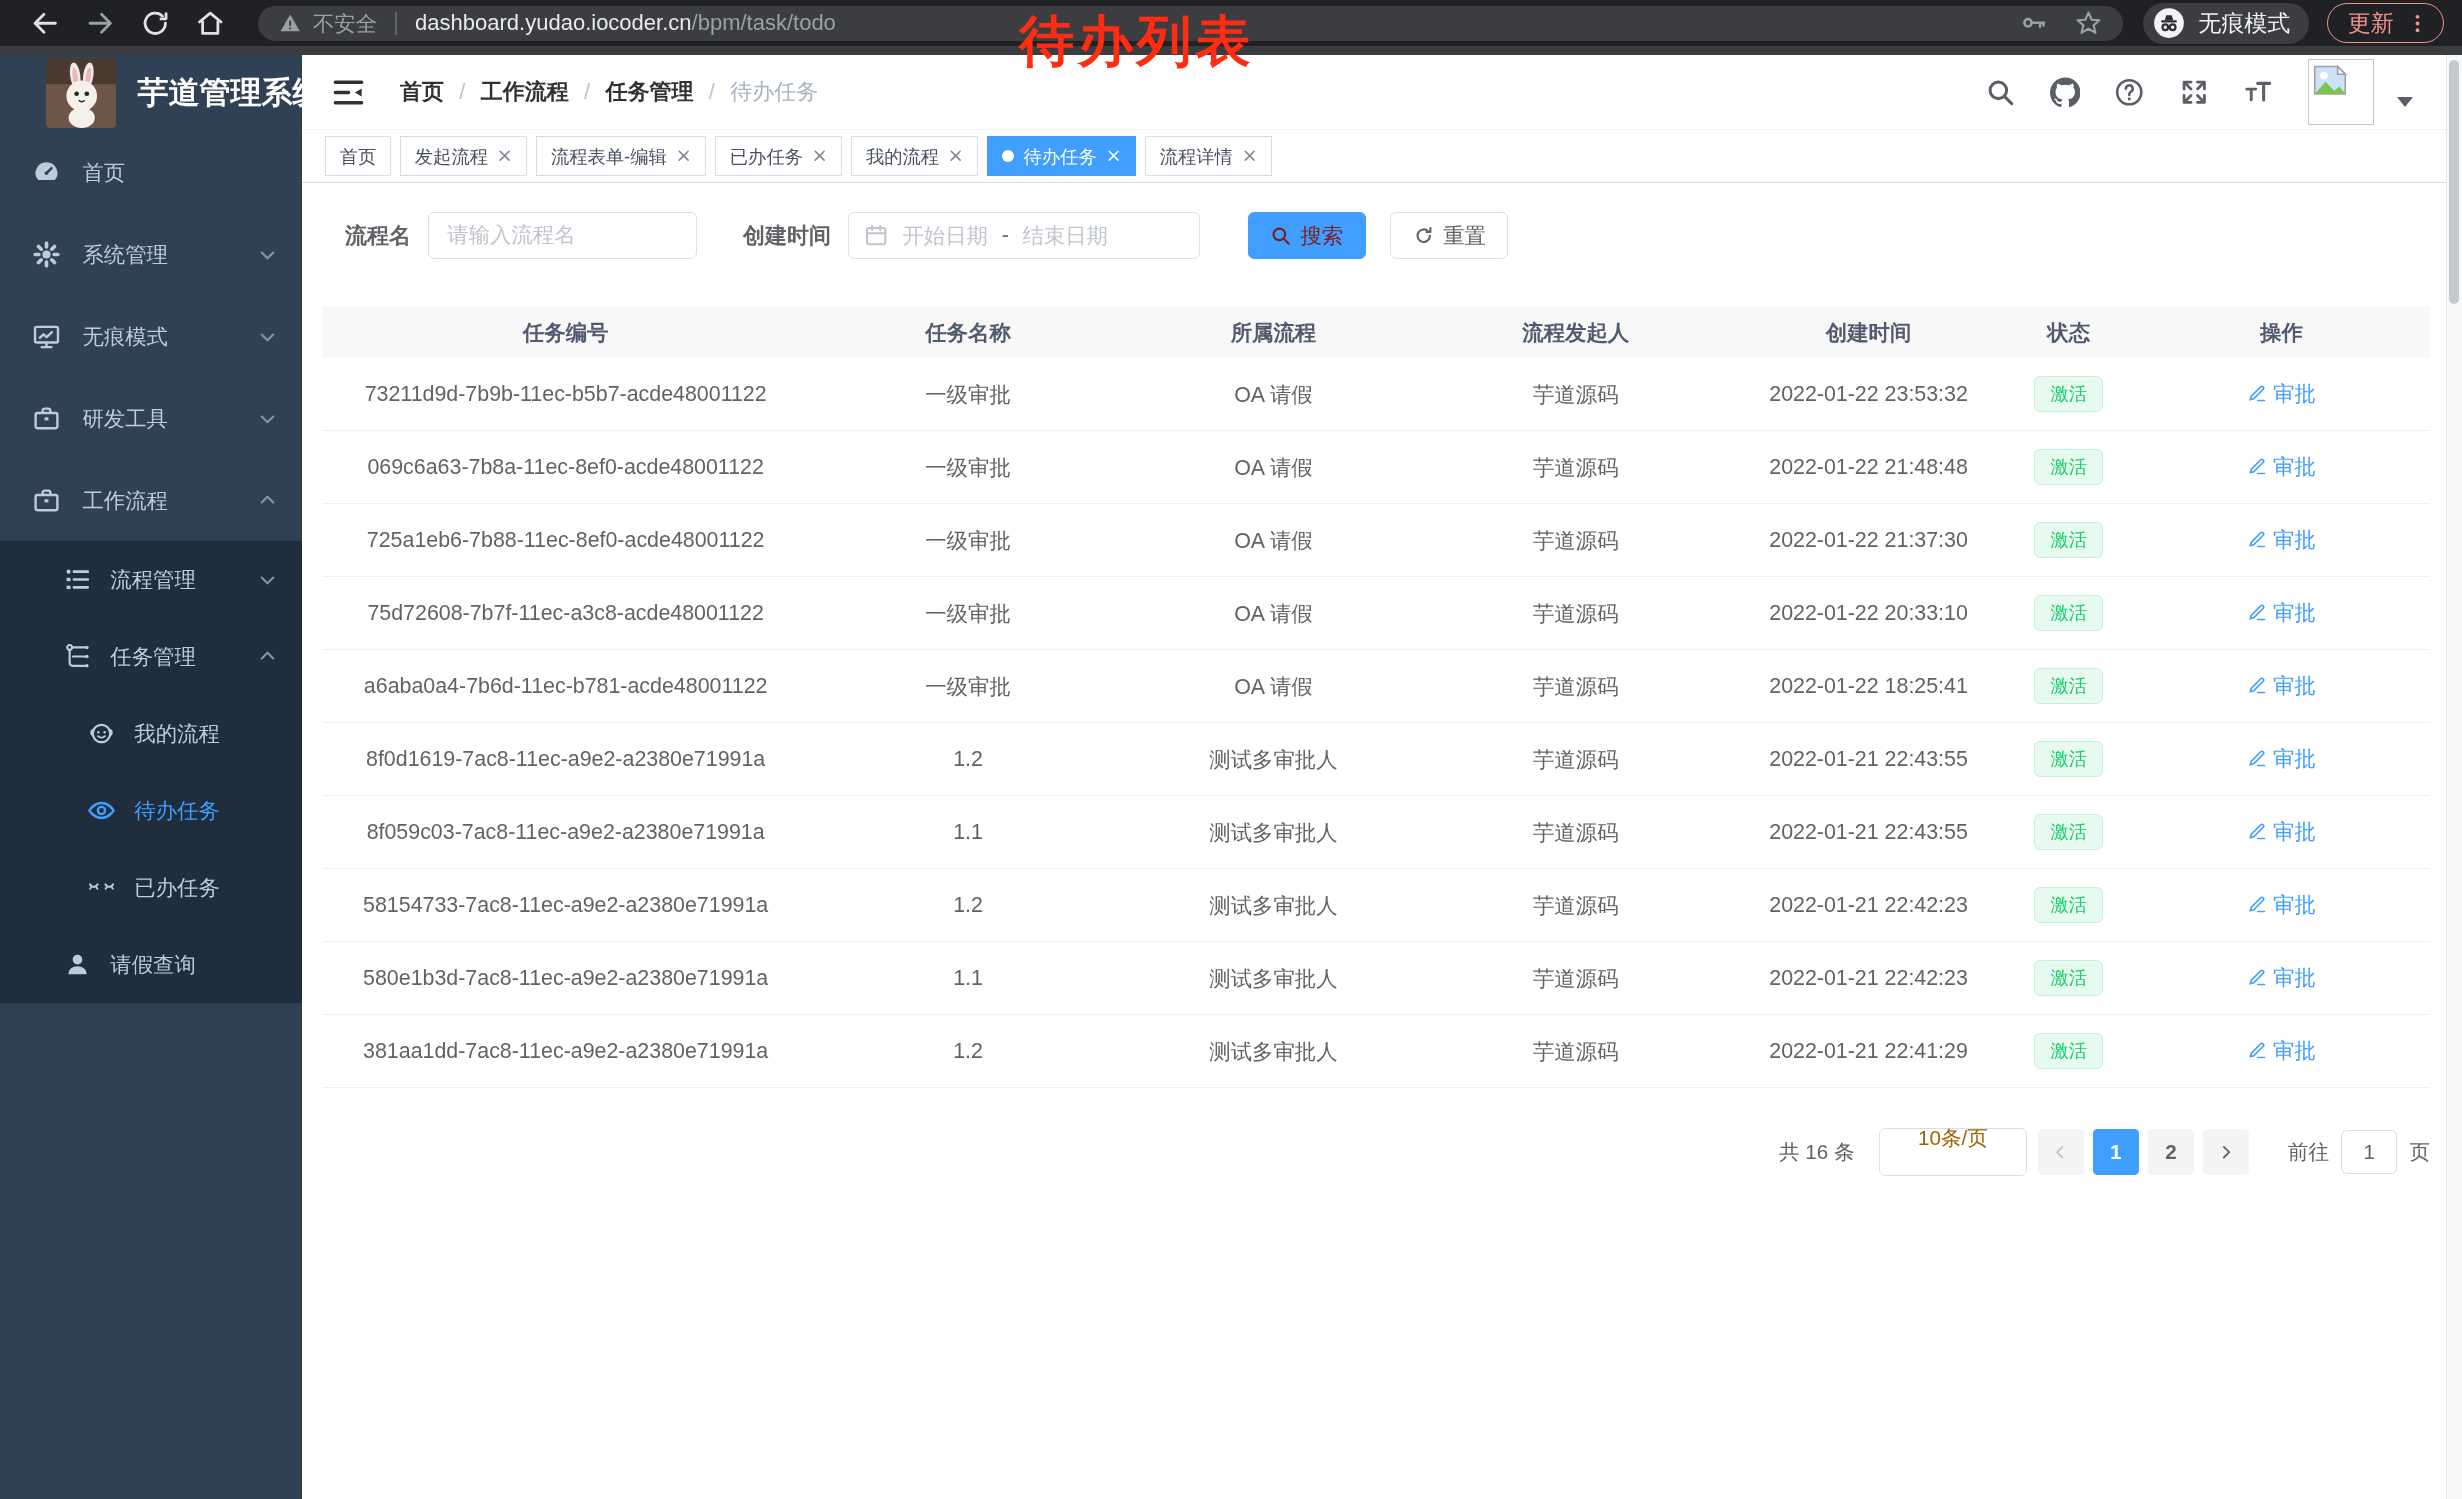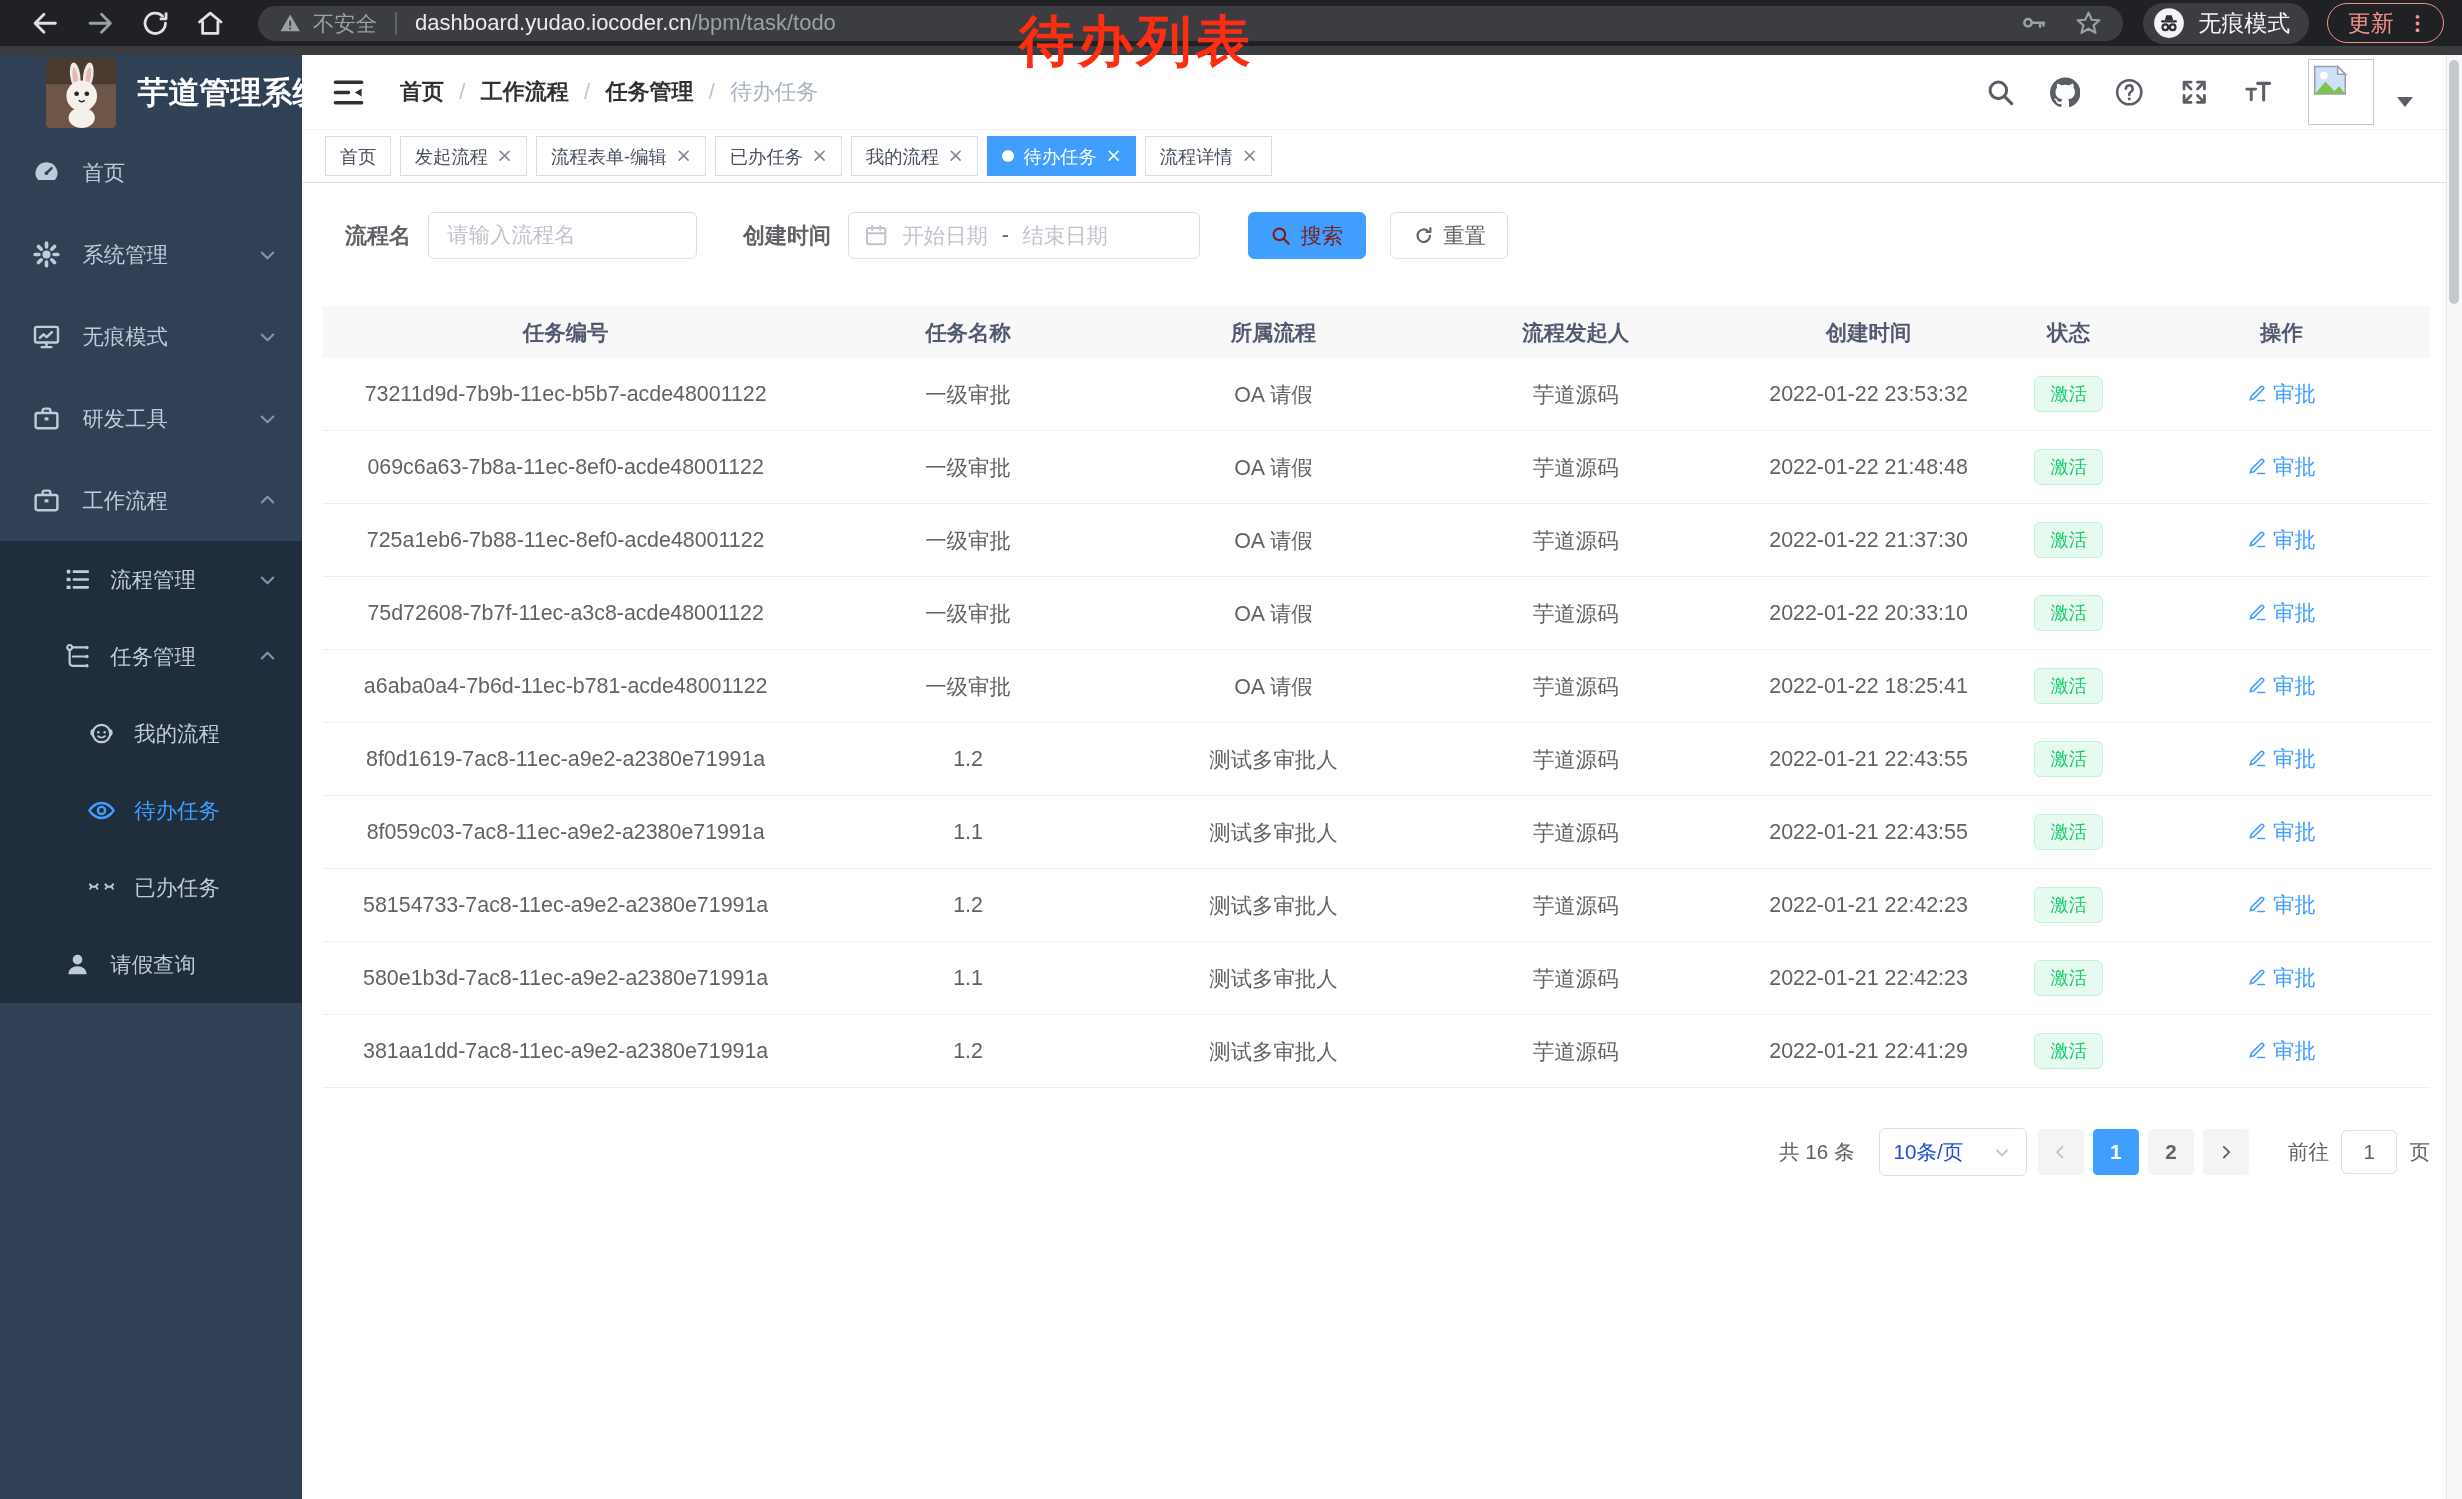--- a/index.html
+++ b/index.html
@@ -106,21 +106,21 @@
   .tag{display:inline-block;padding:7.6px 15.3px;background:#e7faf0;border:0.8px solid #c3f1da;
     border-radius:6.1px;color:#13ce66;font-size:18.3px;line-height:1;}
   .approve{color:#409eff;display:inline-flex;align-items:center;gap:6.1px;cursor:pointer;}
   .approve svg{width:20px;height:20px;}
 
   
   .pager{display:flex;align-items:center;justify-content:flex-end;margin:40px 32px 0 0;
     gap:12.2px;color:#606266;font-size:20.6px;}
   .pg-total{margin-right:12.2px;white-space:nowrap;}
   .pg-select{width:146px;height:46px;border:0.8px solid #dcdfe6;border-radius:6.1px;display:flex;
-    align-items:center;justify-content:center;gap:29px;color:#1d4ed8;cursor:pointer;}
+    align-items:center;justify-content:center;gap:29px;color:#a16207;cursor:pointer;flex-direction:column;}
   .pg-select .chev{width:20px;height:20px;color:#c0c4cc;}
   .pg{min-width:46px;height:46px;border-radius:4.6px;background:#f4f4f5;display:flex;
     align-items:center;justify-content:center;font-weight:bold;cursor:pointer;margin:0 -1.5px;}
   .pg svg{width:18.3px;height:18.3px;}
   .pg.prev{color:#c0c4cc;}
   .pg.next{color:#606266;}
   .pg.active{background:#409eff;color:#fff;}
   .jump-label{margin-left:28px;white-space:nowrap;}
   .jump-input{width:56px;height:44px;border:0.8px solid #dcdfe6;border-radius:6.1px;text-align:center;
     font-size:20.6px;color:#606266;box-sizing:border-box;font-family:inherit;}

